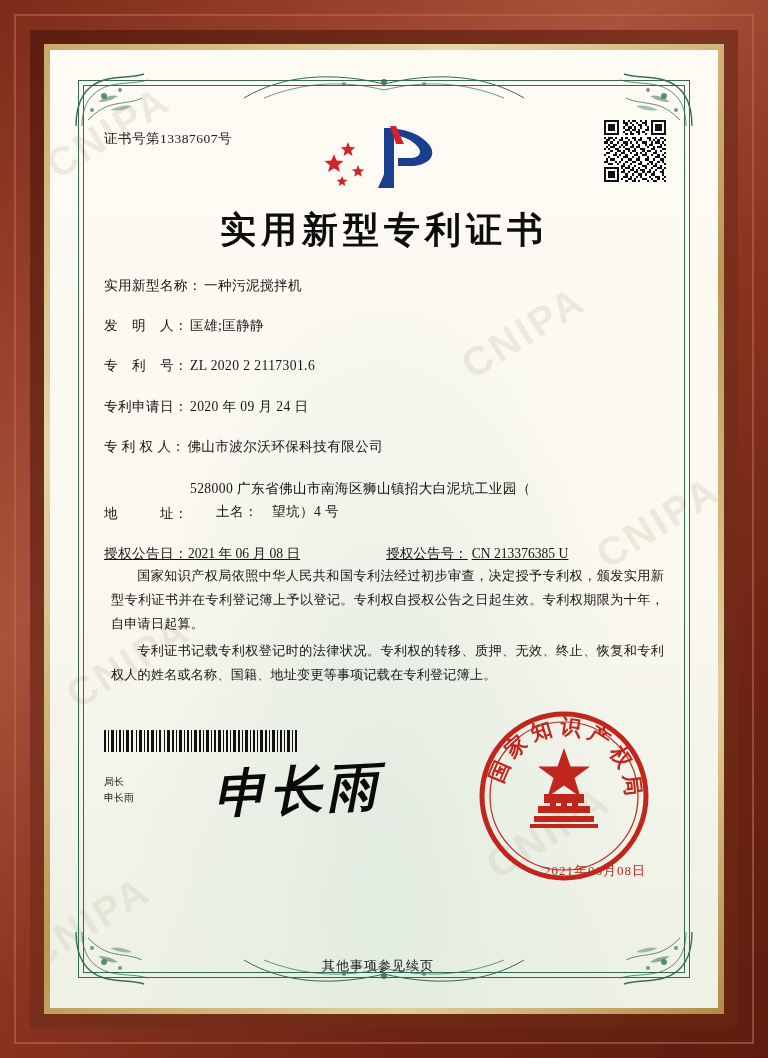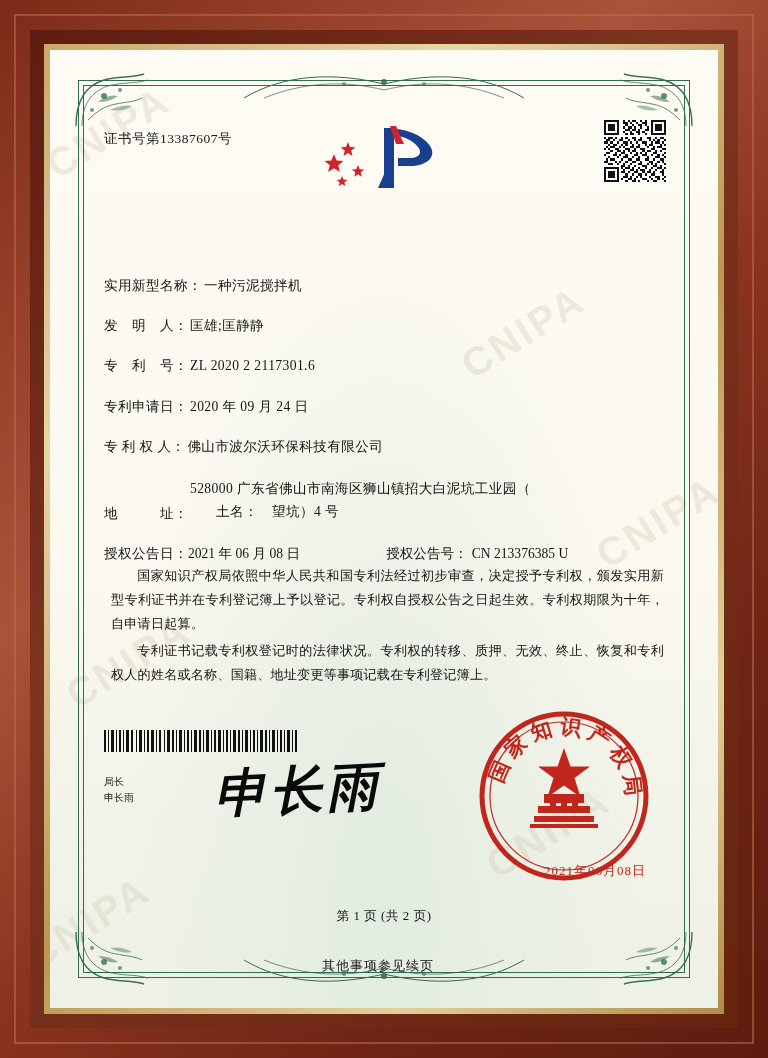--- a/index.html
+++ b/index.html
@@ -172,21 +172,21 @@
     letter-spacing: .4px;
   }
   .val {
     flex: 1 1 auto;
     letter-spacing: .4px;
     padding-left: 2px;
   }
   .row.addr .val { line-height: 1.7; }
   .addr-line2 { padding-left: 26px; }
 
-  .row-two { display: flex; align-items: flex-end; }
+  .row-two { display: flex; align-items: flex-end; text-decoration: underline; }
   .row-two .seg2 { margin-left: 86px; }
 
   .para {
     position: absolute;
     left: 8px; right: 8px;
     top: 462px;
     font-size: 13.1px;
     line-height: 1.85;
     color: #141414;
     text-align: justify;
@@ -568,20 +568,21 @@
           <polygon points="40,47 41.7,51.2 46.2,51.5 42.7,54.3 43.8,58.7 40,56.2 36.2,58.7 37.3,54.3 33.8,51.5 38.3,51.2"></polygon>
           <polygon points="24,58 25.5,61.6 29.4,61.9 26.4,64.3 27.4,68.1 24,66 20.6,68.1 21.6,64.3 18.6,61.9 22.5,61.6"></polygon>
         </g>
 
         <path d="M66,10 L66,70 L76,70 L76,10 Z" fill="#1b3f8f"></path>
         <path d="M66,10 C86,10 104,16 112,28 C118,37 112,46 96,48 L80,48 L80,40 L94,40 C102,39 104,34 100,29 C94,21 80,16 66,16 Z" fill="#1b3f8f"></path>
         <path d="M60,70 L76,70 L76,34 Z" fill="#1b3f8f"></path>
         <path d="M72,8 L78,8 L86,26 L78,26 Z" fill="#d0232b"></path>
       </svg>
 
+      <div class="title">实用新型专利证书</div>
 
       <div class="fields">
         <div class="row">
           <div class="lbl">实用新型名称：</div>
           <div class="val">一种污泥搅拌机</div>
         </div>
         <div class="row">
           <div class="lbl">发　明　人：</div>
           <div class="val">匡雄;匡静静</div>
         </div>
@@ -696,18 +697,17 @@
 
         <defs>
           <path id="sealArc" d="M 88,88 m -62,0 a 62,62 0 1,1 124,0" transform="rotate(0 88 88)" fill="none"></path>
         </defs>
         <text font-family="'Liberation Serif', serif" font-size="21" font-weight="bold" fill="#c0261c" letter-spacing="6">
           <textPath href="#sealArc" startOffset="6%">国家知识产权局</textPath>
         </text>
       </svg>
       <div class="seal-date">2021年06月08日</div>
 
-      <div class="page-no">第 1 页 (共 2 页)</div>
       <div class="footnote">其他事项参见续页</div>
 
     </div>
   </div>
 </div>
 
 </body></html>

